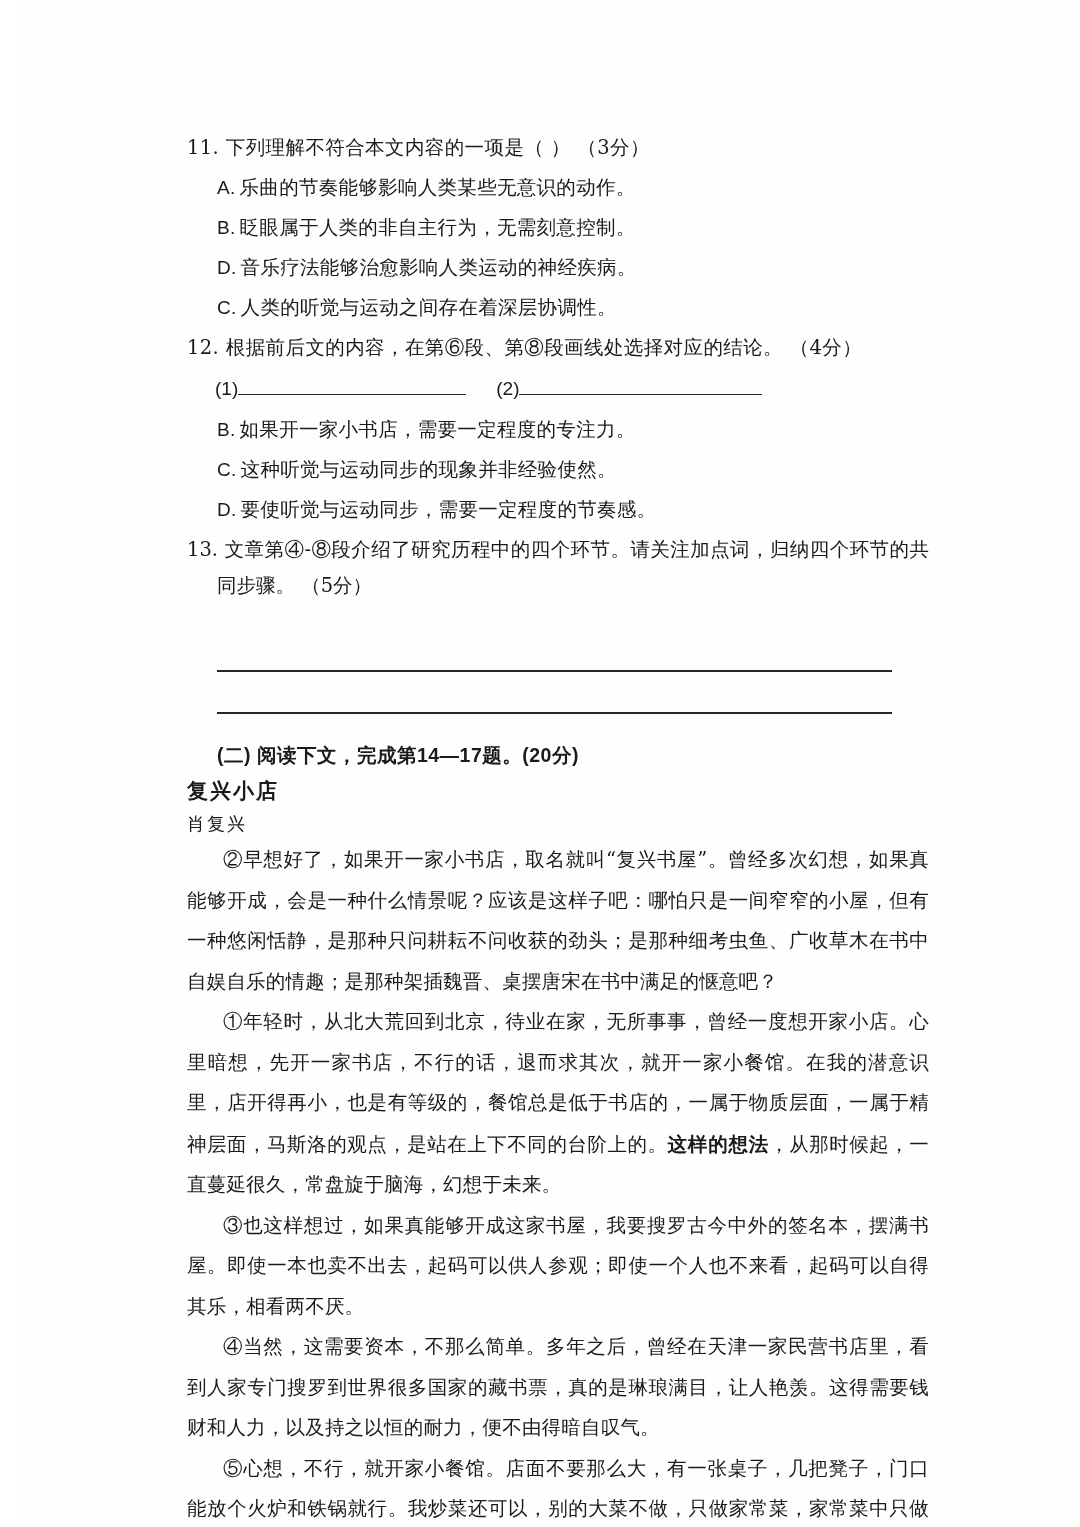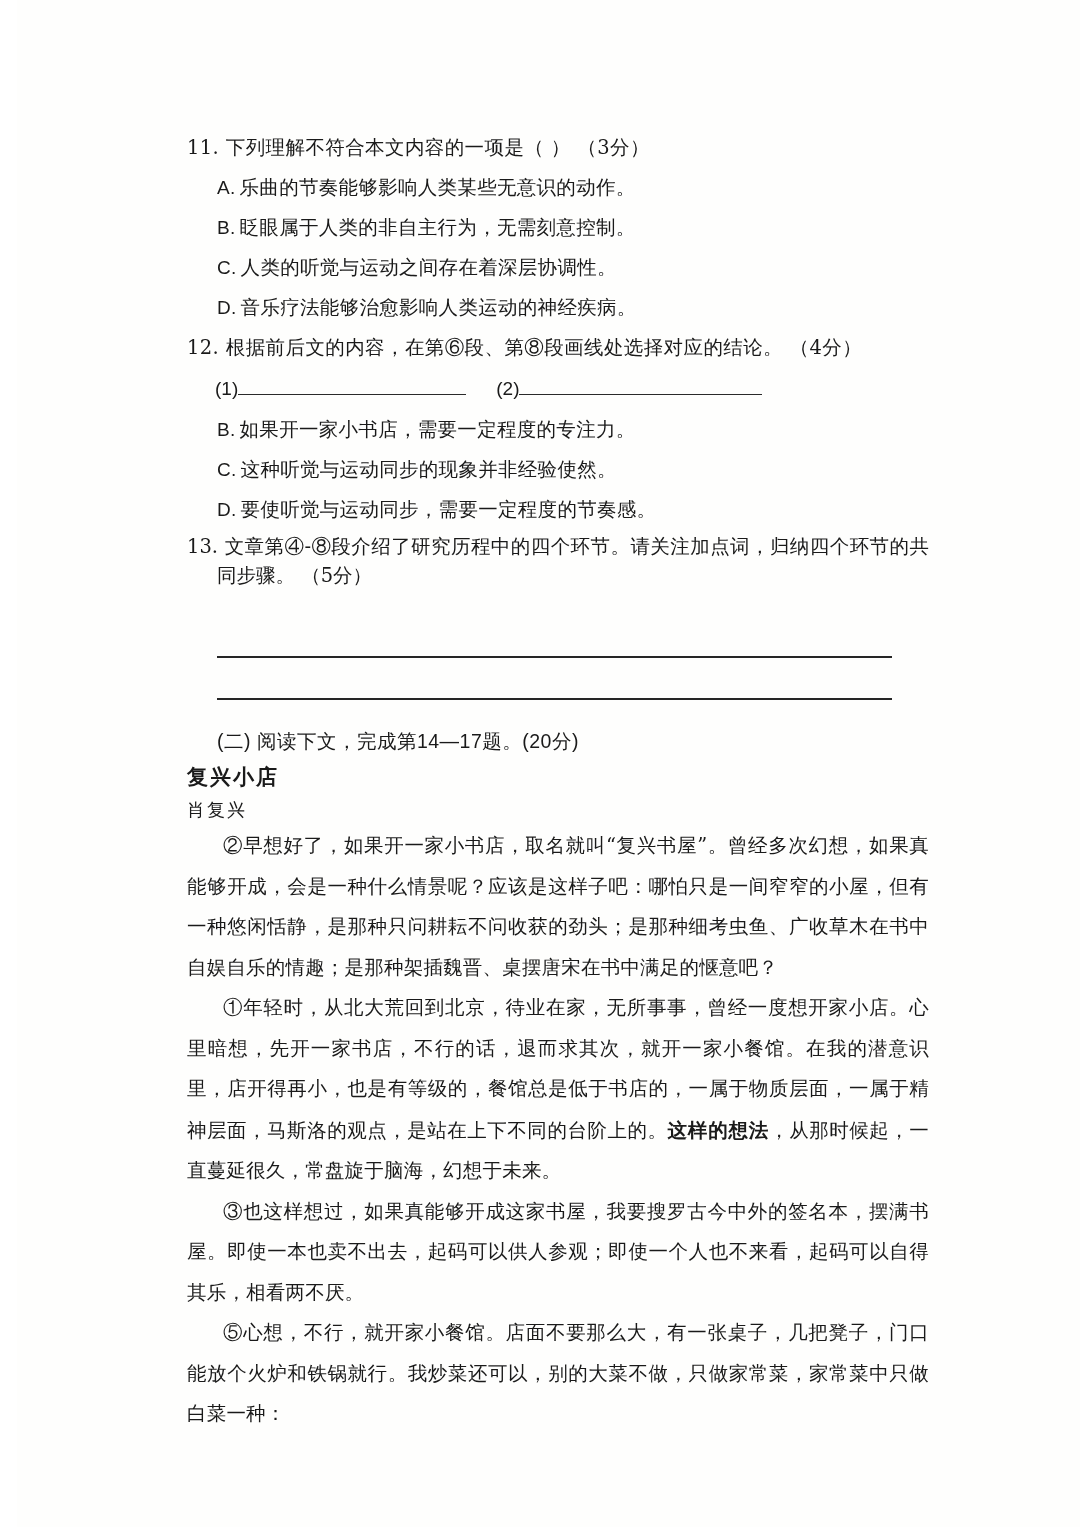--- a/index.html
+++ b/index.html
@@ -66,21 +66,21 @@
     display: inline-block;
     border-bottom: 1.6px solid #2a2a2a;
     height: 16px;
   }
   .blank-rule.one { width: 228px; margin-right: 30px; }
   .blank-rule.two { width: 243px; }
 
   
   .q13 {
     font-size: 19.5px;
-    line-height: 29px;
+    line-height: 36px;
     text-align: justify;
     padding-left: 30px;
     text-indent: -30px;
     margin-top: 2px;
   }
 
   
   .answer-rules {
     margin-top: 26px;
     padding-left: 30px;
@@ -90,21 +90,21 @@
     width: 675px;
     height: 40px;
   }
   .answer-rule.second { height: 40px; }
 
   
   .section-head {
     margin-top: 24px;
     padding-left: 30px;
     font-family: "Liberation Sans", sans-serif;
-    font-weight: normal;
+    font-weight: bold;
     font-size: 19.5px;
     line-height: 34px;
     letter-spacing: 0.5px;
   }
   .article-title {
     text-align: left;
     font-weight: bold;
     font-size: 21px;
     line-height: 34px;
     letter-spacing: 2px;
@@ -142,24 +142,24 @@
 
     <div>
       <div class="q-line">11. 下列理解不符合本文内容的一项是（ ） （3分）</div>
       <div class="opt">
         <span class="letter">A.</span><span>乐曲的节奏能够影响人类某些无意识的动作。</span>
       </div>
       <div class="opt">
         <span class="letter">B.</span><span>眨眼属于人类的非自主行为，无需刻意控制。</span>
       </div>
       <div class="opt">
+        <span class="letter">D.</span><span>音乐疗法能够治愈影响人类运动的神经疾病。</span>
+      </div>
+      <div class="opt">
         <span class="letter">C.</span><span>人类的听觉与运动之间存在着深层协调性。</span>
-      </div>
-      <div class="opt">
-        <span class="letter">D.</span><span>音乐疗法能够治愈影响人类运动的神经疾病。</span>
       </div>
     </div>
 
     <div>
       <div class="q-line">12. 根据前后文的内容，在第⑥段、第⑧段画线处选择对应的结论。 （4分）</div>
       <div class="blank-row">
         <span class="blank-label">(1)</span>
         <span class="blank-rule one"></span>
         <span class="blank-label">(2)</span>
         <span class="blank-rule two"></span>
@@ -188,19 +188,20 @@
     <div class="article-author">肖复兴</div>
 
     <div>
 
       <p class="para">②早想好了，如果开一家小书店，取名就叫“复兴书屋”。曾经多次幻想，如果真能够开成，会是一种什么情景呢？应该是这样子吧：哪怕只是一间窄窄的小屋，但有一种悠闲恬静，是那种只问耕耘不问收获的劲头；是那种细考虫鱼、广收草木在书中自娱自乐的情趣；是那种架插魏晋、桌摆唐宋在书中满足的惬意吧？</p>
 
       <p class="para"><span>①年轻时，从北大荒回到北京，待业在家，无所事事，曾经一度想开家小店。心里暗想，先开一家书店，不行的话，退而求其次，就开一家小餐馆。在我的潜意识里，店开得再小，也是有等级的，餐馆总是低于书店的，一属于物质层面，一属于精神层面，马斯洛的观点，是站在上下不同的台阶上的。</span><span class="bold">这样的想法</span><span>，从那时候起，一直蔓延很久，常盘旋于脑海，幻想于未来。</span></p>
 
       <p class="para">③也这样想过，如果真能够开成这家书屋，我要搜罗古今中外的签名本，摆满书屋。即使一本也卖不出去，起码可以供人参观；即使一个人也不来看，起码可以自得其乐，相看两不厌。</p>
 
+      <p class="para">④当然，这需要资本，不那么简单。多年之后，曾经在天津一家民营书店里，看到人家专门搜罗到世界很多国家的藏书票，真的是琳琅满目，让人艳羡。这得需要钱财和人力，以及持之以恒的耐力，便不由得暗自叹气。</p>
 
       <p class="para"><span>⑤心想，不行，就开家小餐馆。店面不要那么大，有一张桌子，几把凳子，门口能放个火炉和铁锅就行。我炒菜还可以，别的大菜不做，只做家常菜，家常菜中只做白菜一种：</span></p>
 
     </div>
 
   </div>
 </div>
 
 </body></html>

